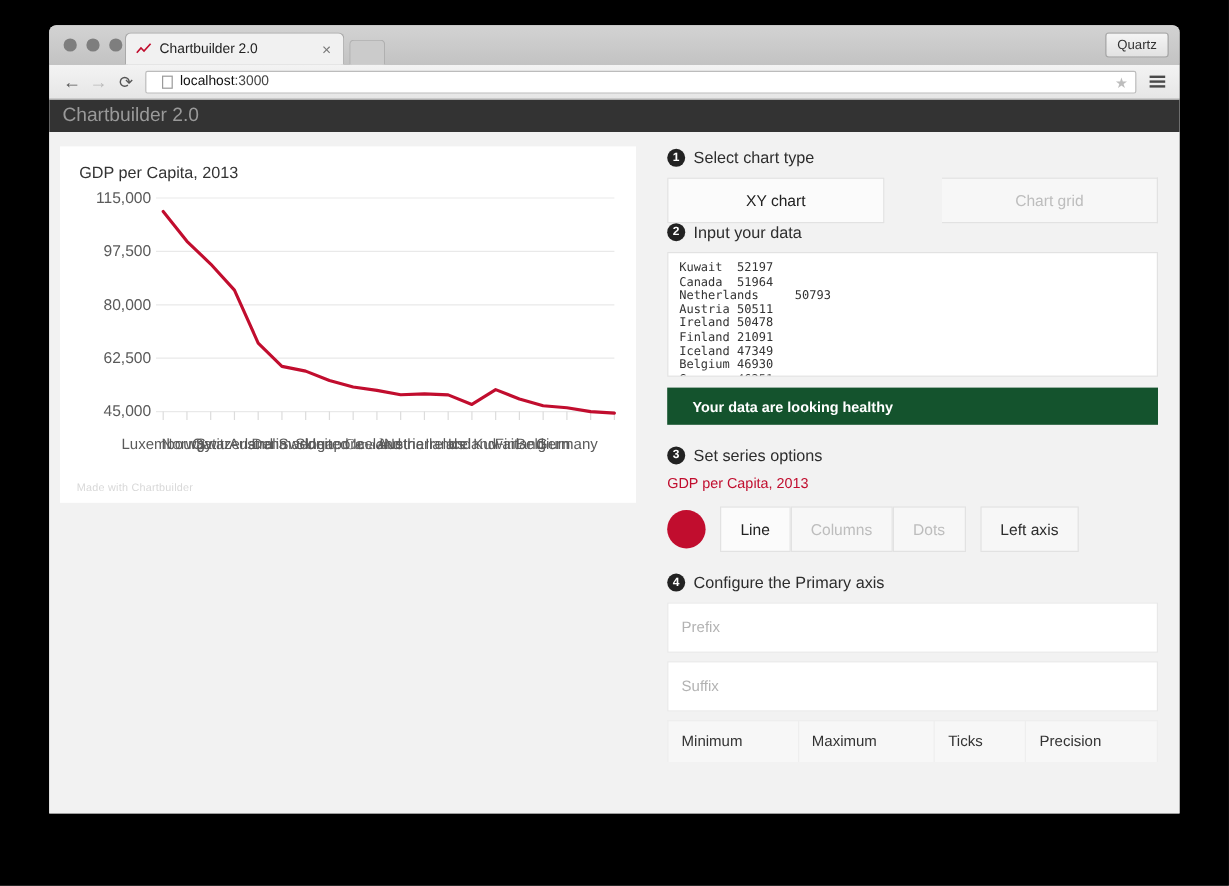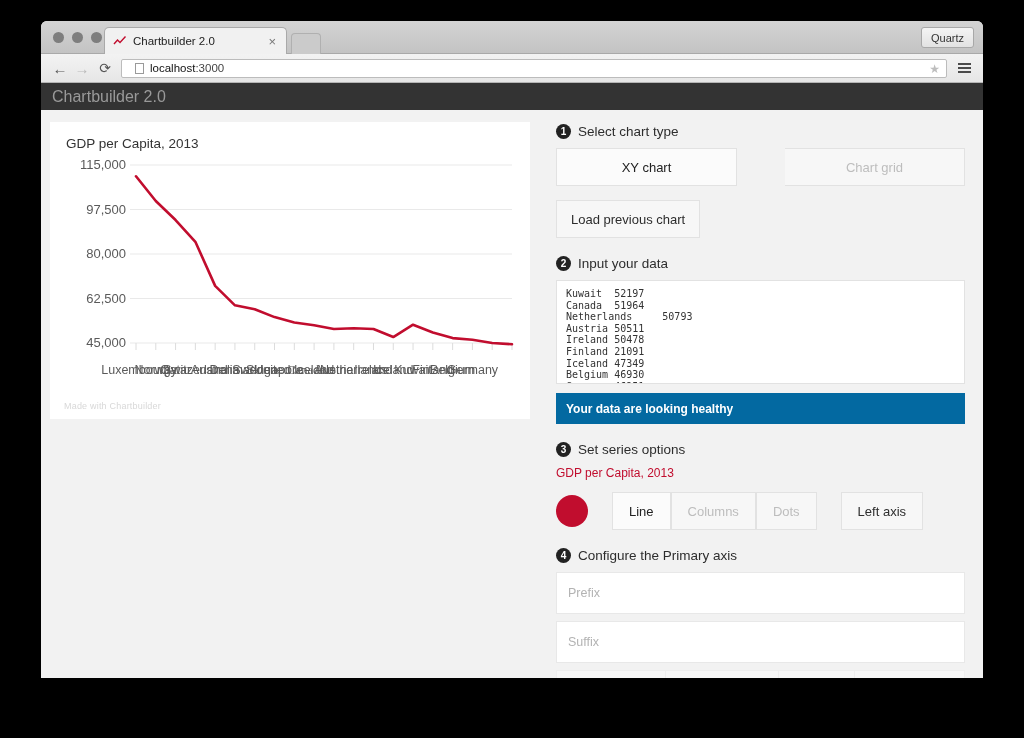--- a/index.html
+++ b/index.html
@@ -215,32 +215,32 @@
     font-size: 10px; line-height: 11.6px;
     color: #333;
     white-space: pre;
     overflow: hidden;
     resize: none;
   }
 
   #status-bar {
     margin-top: 9px;
     height: 31px;
-    background: #0369a1;
-    display: flex; align-items: center;
-    padding-left: 10px;
+    background: #14532d;
+    display: flex; align-items: center;
+    padding-left: 21px;
   }
   #status-text { font-size: 12px; color: #fff; font-weight: bold; }
 
   #series-section { margin-top: 18px; }
   #series-name {
     font-size: 12px; color: #c10d2e;
     margin: 0 0 12px 0;
   }
-  #series-controls { display: flex; align-items: center; gap: 24px; }
+  #series-controls { display: flex; align-items: center; gap: 12px; }
   #series-color-swatch {
     width: 32px; height: 32px; border-radius: 50%;
     background: #c10d2e; flex: 0 0 auto;
   }
   #series-type-group { display: flex; }
   #series-type-group .btn { height: 38px; padding: 0 16px; }
   #axis-button { height: 38px; padding: 0 16px; }
 
   #axis-section { margin-top: 18px; }
   .text-input {
@@ -389,23 +389,20 @@
       <div class="step-head">
         <span class="step-num">1</span>
         <span class="step-label">Select chart type</span>
       </div>
 
       <div class="btn-group">
         <div class="btn active">XY chart</div>
         <div class="btn muted">Chart grid</div>
       </div>
 
-      <div id="load-previous-row">
-        <div id="load-previous-chart">Load previous chart</div>
-      </div>
 
       <div class="step-head">
         <span class="step-num">2</span>
         <span class="step-label">Input your data</span>
       </div>
 
       <div id="data-textarea">Kuwait  52197
 Canada  51964
 Netherlands     50793
 Austria 50511

